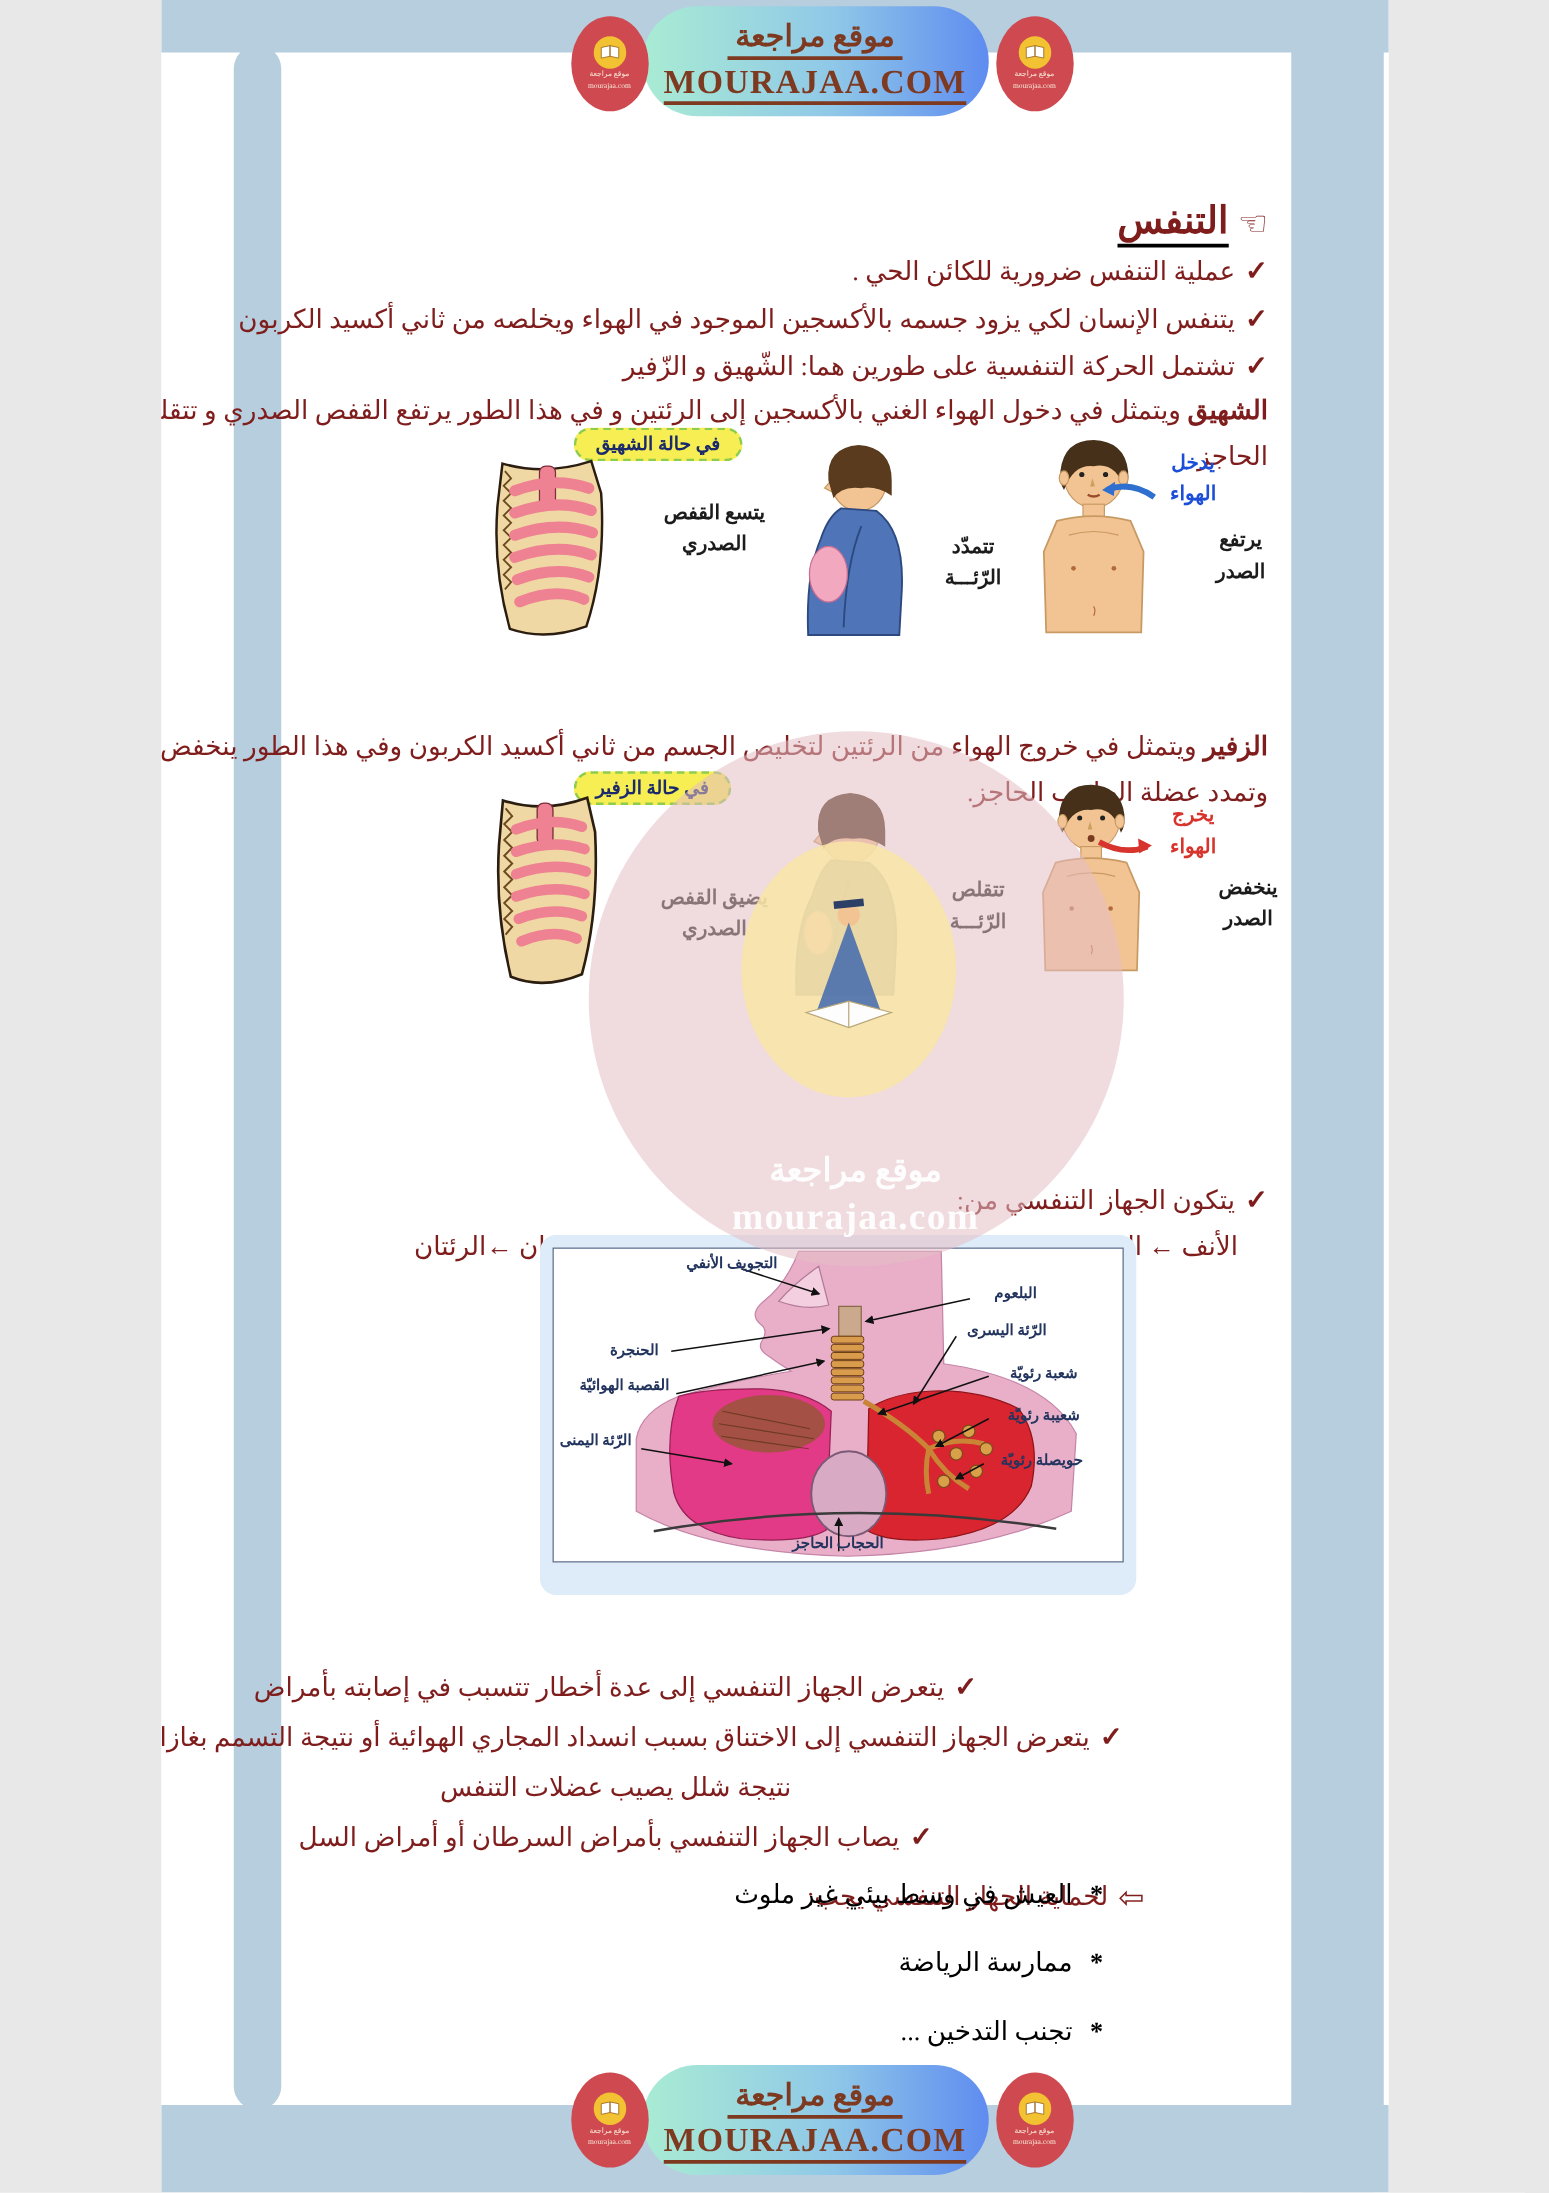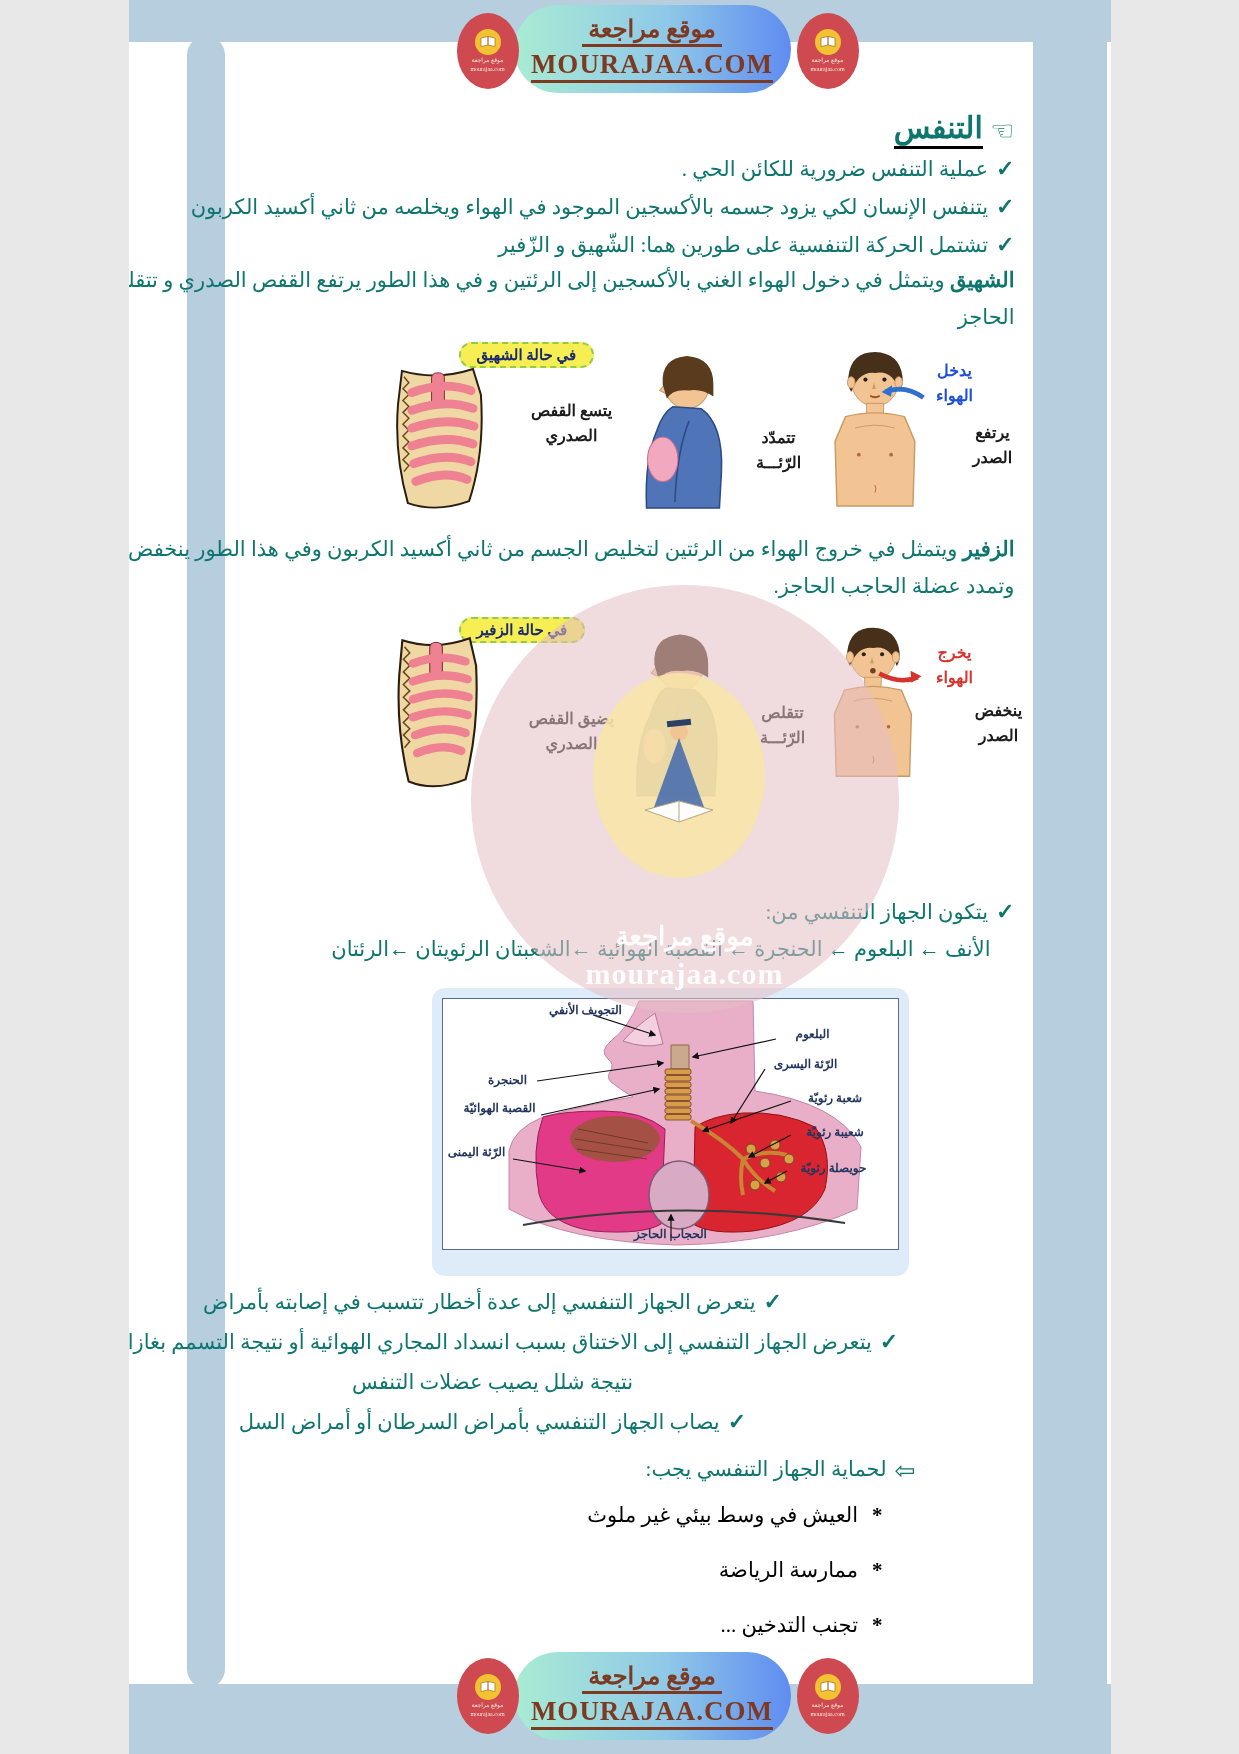--- a/index.html
+++ b/index.html
@@ -14,21 +14,21 @@
   .banner{position:absolute;width:277px;height:88px;border-radius:44px;
           background:linear-gradient(90deg,#a9ecd3,#8fc8e8 55%,#5f8cf0);
           display:flex;flex-direction:column;align-items:center;justify-content:center;gap:2px;}
   .banner .ar{font-size:24px;font-weight:bold;color:#7d3a21;border-bottom:3px solid #7d3a21;padding:0 6px 1px;}
   .banner .en{font-size:27px;font-weight:bold;color:#7d3a21;letter-spacing:1px;border-bottom:3px solid #7d3a21;}
   .logo-oval{position:absolute;width:62px;height:76px;border-radius:50%;background:#ce4a50;
              display:flex;flex-direction:column;align-items:center;justify-content:center;gap:2px;}
   .logo-oval .dot{width:26px;height:26px;border-radius:50%;background:#f2c232;display:flex;align-items:center;justify-content:center;}
   .logo-oval .t{font-size:6px;line-height:7px;color:#f7e9d8;text-align:center;white-space:nowrap;}
   
-  .rtl{direction:rtl;text-align:right;color:#0f766e;}
+  .rtl{direction:rtl;text-align:right;color:#7f1d1d;margin-top:48px;}
   .body-txt{font-size:21px;line-height:37px;}
   .chk{font-weight:bold;font-size:22px;margin-left:8px;}
   .title-row{position:absolute;top:110px;right:96px;font-size:30px;font-weight:bold;}
   .title-row .hand{font-size:27px;font-weight:normal;vertical-align:middle;}
   .title-row .ttl{border-bottom:3px solid #000;padding-bottom:2px;}
   .intro{position:absolute;top:150px;right:96px;width:1044px;}
   .para1{position:absolute;top:262px;right:96px;width:1044px;}
   .para2{position:absolute;top:531px;right:96px;width:1044px;}
   b.term{font-weight:bold;}
   

